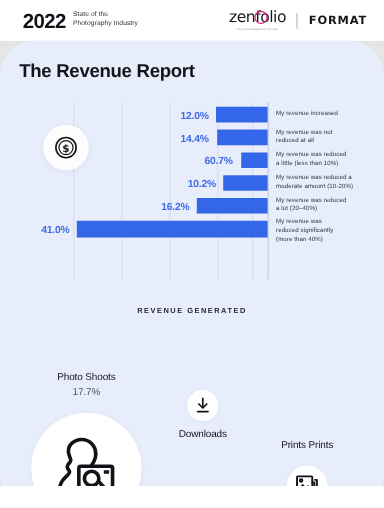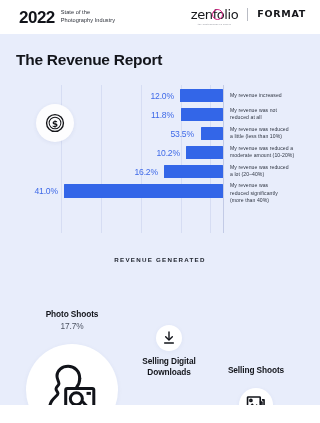--- a/index.html
+++ b/index.html
@@ -48,20 +48,21 @@
     margin-left: 6px;
     font-size: 5.6px;
     line-height: 1.35;
     color: #2b2f38;
     letter-spacing: 0.05px;
   }
   .hdr-right {
     position: absolute;
     right: 14px;
     display: flex;
+    align-items: center;
     gap: 9px;
   }
   .zen-logo {
     position: relative;
     display: flex;
     flex-direction: column;
     align-items: center;
   }
   .zen-word {
     font-size: 13px;
@@ -100,20 +101,21 @@
     font-family: "DejaVu Sans", sans-serif;
   }
 
   
   .panel {
     position: absolute;
     left: 0; top: 34px;
     width: 320px;
     height: 389px;
     background: #e8edfb;
+    border-radius: 29px;
   }
 
   .title {
     position: absolute;
     left: 16px;
     top: 17px;
     font-size: 15.5px;
     font-weight: bold;
     color: #13151b;
     letter-spacing: -0.25px;
@@ -155,21 +157,21 @@
     align-items: center;
   }
   .bar {
     position: absolute;
     background: #3366e8;
     border-radius: 0.5px;
   }
   .bar-value {
     position: absolute;
     font-size: 8.6px;
-    font-weight: normal;
+    font-weight: bold;
     color: #3f6ae8;
     letter-spacing: -0.15px;
     text-align: right;
     transform: translateY(-50%);
   }
   .row-label {
     position: absolute;
     left: 230px;
     width: 84px;
     font-size: 5.1px;
@@ -206,21 +208,21 @@
     color: #222731;
   }
 
   
   .cat {
     position: absolute;
     text-align: center;
   }
   .cat-name {
     font-size: 8.3px;
-    font-weight: bold;
+    font-weight: normal;
     color: #13151b;
     letter-spacing: -0.1px;
     line-height: 1.3;
   }
   .cat-pct {
     font-size: 8.3px;
     color: #4c5362;
     letter-spacing: -0.1px;
     line-height: 1.35;
     margin-top: 1px;
@@ -322,30 +324,30 @@
         <div class="row">
           <div class="bar" style="left:180px;top:4px;width:43px;height:13px"></div>
           <div class="bar-value" style="left:118px;top:10.5px;width:56px">12.0%</div>
           <div class="row-label" style="top:10.5px">
             <div>My revenue increased</div>
           </div>
         </div>
 
         <div class="row">
           <div class="bar" style="left:181px;top:23px;width:42px;height:13px"></div>
-          <div class="bar-value" style="left:118px;top:29.5px;width:56px">11.8%</div>
+          <div class="bar-value" style="left:118px;top:29.5px;width:56px">14.4%</div>
           <div class="row-label" style="top:29.5px">
             <div>My revenue was not</div>
             <div>reduced at all</div>
           </div>
         </div>
 
         <div class="row">
           <div class="bar" style="left:201px;top:42px;width:22px;height:13px"></div>
-          <div class="bar-value" style="left:138px;top:48.5px;width:56px">53.5%</div>
+          <div class="bar-value" style="left:138px;top:48.5px;width:56px">60.7%</div>
           <div class="row-label" style="top:48.5px">
             <div>My revenue was reduced</div>
             <div>a little (less than 10%)</div>
           </div>
         </div>
 
         <div class="row">
           <div class="bar" style="left:186px;top:61px;width:37px;height:13px"></div>
           <div class="bar-value" style="left:124px;top:67.5px;width:56px">10.2%</div>
           <div class="row-label" style="top:67.5px">
@@ -403,26 +405,25 @@
     <div class="bubble bubble-download">
       <svg width="16" height="16" viewBox="0 0 24 24" aria-hidden="true">
         <g fill="none" stroke="#111319" stroke-width="2.1" stroke-linecap="round" stroke-linejoin="round">
           <path d="M12 3 v11"></path>
           <path d="M7 10 l5 5 l5 -5"></path>
           <path d="M5.5 19.5 h13"></path>
         </g>
       </svg>
     </div>
     <div class="cat cat-downloads">
-      <div class="cat-name">Selling Digital</div>
       <div class="cat-name">Downloads</div>
     </div>
 
     <div class="cat cat-prints">
-      <div class="cat-name">Selling Shoots</div>
+      <div class="cat-name">Prints Prints</div>
     </div>
     <div class="bubble bubble-prints">
       <svg width="22" height="22" viewBox="0 0 26 26" aria-hidden="true">
         <g fill="none" stroke="#111319" stroke-width="1.9" stroke-linejoin="round">
           <path d="M20 7 h2.5 v13.5"></path>
           <path d="M17.5 9.5 h2.5 v13"></path>
           <rect x="3" y="3.5" width="15" height="14" rx="0.8"></rect>
           <circle cx="7" cy="7.6" r="1.25"></circle>
           <path d="M4.2 15.8 l4.3 -5 l3.1 3.4 l2.3 -2.3 l3.1 3.9 z" fill="#111319" stroke="none"></path>
         </g>

